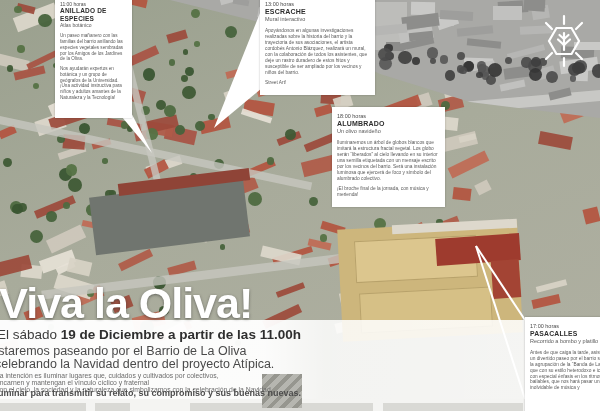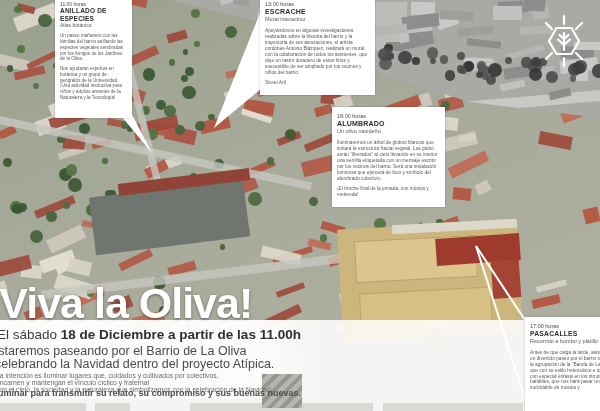--- a/index.html
+++ b/index.html
@@ -416,21 +416,21 @@
 </div>
 
 <div class="callout" id="callout-pasacalles">
   <div class="time">17:00 horas</div>
   <div class="ttl">PASACALLES</div>
   <div class="sub">Recorrido a bombo y platillo</div>
   <p>Antes de que caiga la tarde, asistiremos a un divertido paseo por el barrio siguiendo a la agrupación de la “Banda de La María”, que con su estilo heterodoxo e iconoclasta con especial énfasis en los ritmos funkys y bailables, que nos hará pasar un rato inolvidable de música y</p>
 </div>
 
 <div class="txt" id="main-title">¡Viva la Oliva!</div>
-<div class="txt" id="date-line"><span>El sábado </span><b>18 de Diciembre a partir de las 11.00h</b></div>
+<div class="txt" id="date-line"><span>El sábado </span><b>19 de Diciembre a partir de las 11.00h</b></div>
 <div class="txt" id="line2">Estaremos paseando por el Barrio de La Oliva</div>
 <div class="txt" id="line3">celebrando la Navidad dentro del proyecto Atípica.</div>
 <div class="txt" id="small-lines">
   <div>La intención es iluminar lugares que, cuidados y cultivados por colectivos,</div>
   <div>encarnen y mantengan el vínculo cíclico y fraternal</div>
   <div>con el cielo, la sociedad y la naturaleza que simbolizamos con la celebración de la Navidad.</div>
 </div>
 <div class="txt" id="closing-line">Iluminar para transmitir su relato, su compromiso y sus buenas nuevas.</div>
 
 </body></html>

